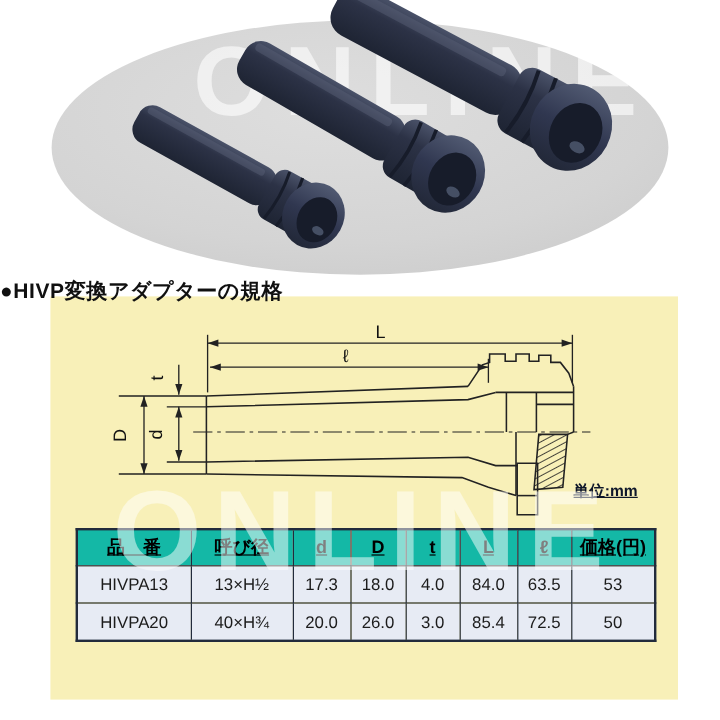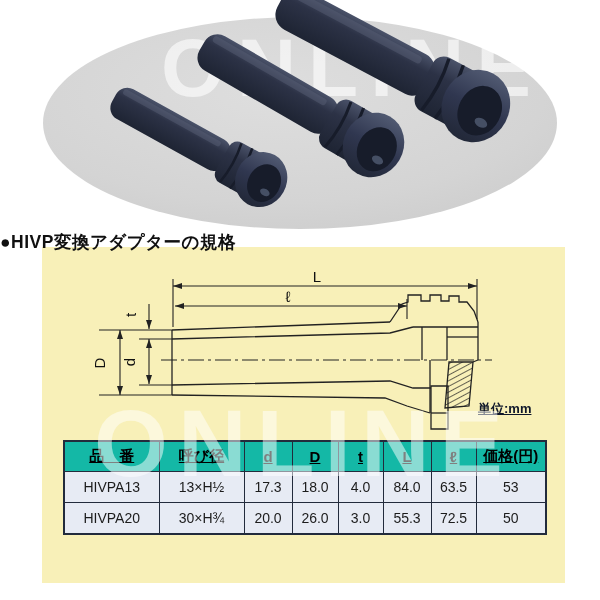--- a/index.html
+++ b/index.html
@@ -187,24 +187,24 @@
       <td>13×H½</td>
       <td>17.3</td>
       <td>18.0</td>
       <td>4.0</td>
       <td>84.0</td>
       <td>63.5</td>
       <td>53</td>
     </tr>
     <tr>
       <td>HIVPA20</td>
-      <td>30×H¾</td>
+      <td>40×H¾</td>
       <td>20.0</td>
       <td>26.0</td>
       <td>3.0</td>
-      <td>55.3</td>
+      <td>85.4</td>
       <td>72.5</td>
       <td>50</td>
     </tr>
   </tbody>
 </table>
 
 <div class="panel-watermark">ONLINE</div>
 
 </body></html>

